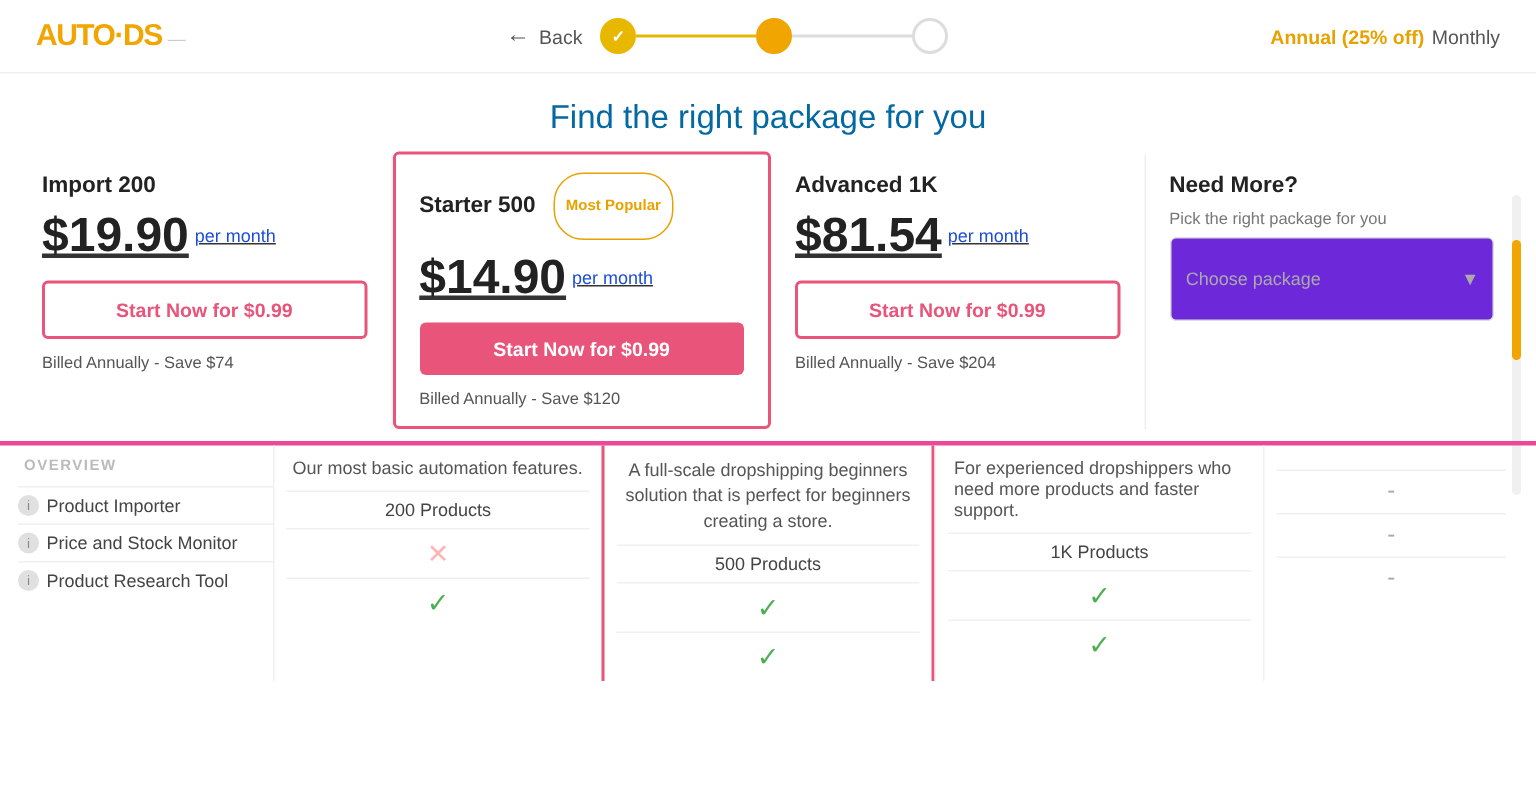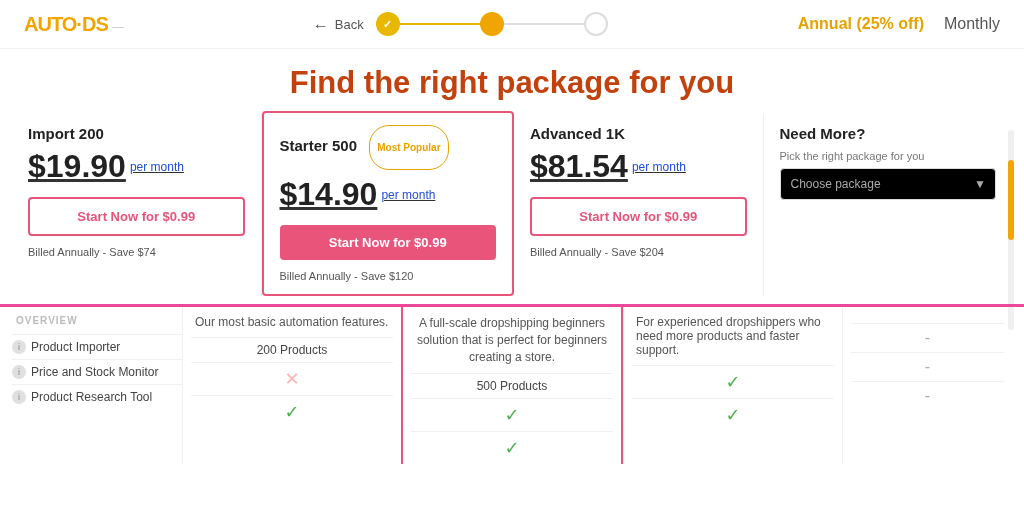--- a/index.html
+++ b/index.html
@@ -55,35 +55,35 @@
     .step-circle.inactive { background: #fff; border: 2px solid #ddd; color: #aaa; }
     .step-line {
       width: 80px; height: 2px; background: #ddd;
     }
     .step-line.done-line { background: #e8b800; }
 
     
     .billing-toggle {
       display: flex;
       align-items: flex-start;
-      gap: 20px;
-      font-size: 16px;
+      gap: 5px;
+      font-size: 13px;
     }
     .billing-annual { color: #e8a200; font-weight: 600; cursor: pointer; }
     .billing-monthly { color: #555; cursor: pointer; }
 
     
     .page-title-section {
       text-align: center;
       padding: 16px 0 12px;
     }
     .page-title {
-      font-size: 31px;
-      font-weight: 700;
-      color: #c2410c;
+      font-size: 22px;
+      font-weight: 400;
+      color: #0369a1;
     }
 
     .plan-col {
       flex: 1;
       padding: 12px 16px;
       border-right: 1px solid #f0f0f0;
       position: relative;
     }
     .plan-col:last-child { border-right: none; }
     .plan-col.featured {
@@ -191,27 +191,27 @@
       color: #222;
       margin-bottom: 8px;
     }
     .pick-label {
       font-size: 11px;
       color: #777;
       margin-bottom: 6px;
     }
     .package-select {
       width: 100%;
-      padding: 8px 10px;
+      padding: 20px 10px;
       border: 1px solid #ddd;
       border-radius: 4px;
       font-size: 12px;
       color: #aaa;
       appearance: none;
-      background: #000000;
+      background: #6d28d9;
       cursor: pointer;
     }
     .select-wrapper {
       position: relative;
     }
     .select-arrow {
       position: absolute;
       right: 10px;
       top: 50%;
       transform: translateY(-50%);
@@ -351,20 +351,23 @@
       <span style="flex:1; text-align:center; color:#4caf50; font-size:18px;">✓</span>
     </div>
     <div class="feature-row">
       <span style="flex:1; text-align:center; color:#4caf50; font-size:18px;">✓</span>
     </div>
   </div>
 
   <div style="flex:1; border-left:1px solid #f0f0f0; padding:0 8px;">
     <div style="padding:8px 4px; font-size:12px; color:#555;">For experienced dropshippers who need more products and faster support.</div>
     <div class="feature-row">
+      <span style="flex:1; text-align:center; font-size:12px; color:#444;">1K Products</span>
+    </div>
+    <div class="feature-row">
       <span style="flex:1; text-align:center; color:#4caf50; font-size:18px;">✓</span>
     </div>
     <div class="feature-row">
       <span style="flex:1; text-align:center; color:#4caf50; font-size:18px;">✓</span>
     </div>
   </div>
 
   <div style="width:170px; flex-shrink:0; border-left:1px solid #f0f0f0; padding:0 8px;">
     <div style="padding:8px 4px; font-size:12px; color:#555;"></div>
     <div class="feature-row">

